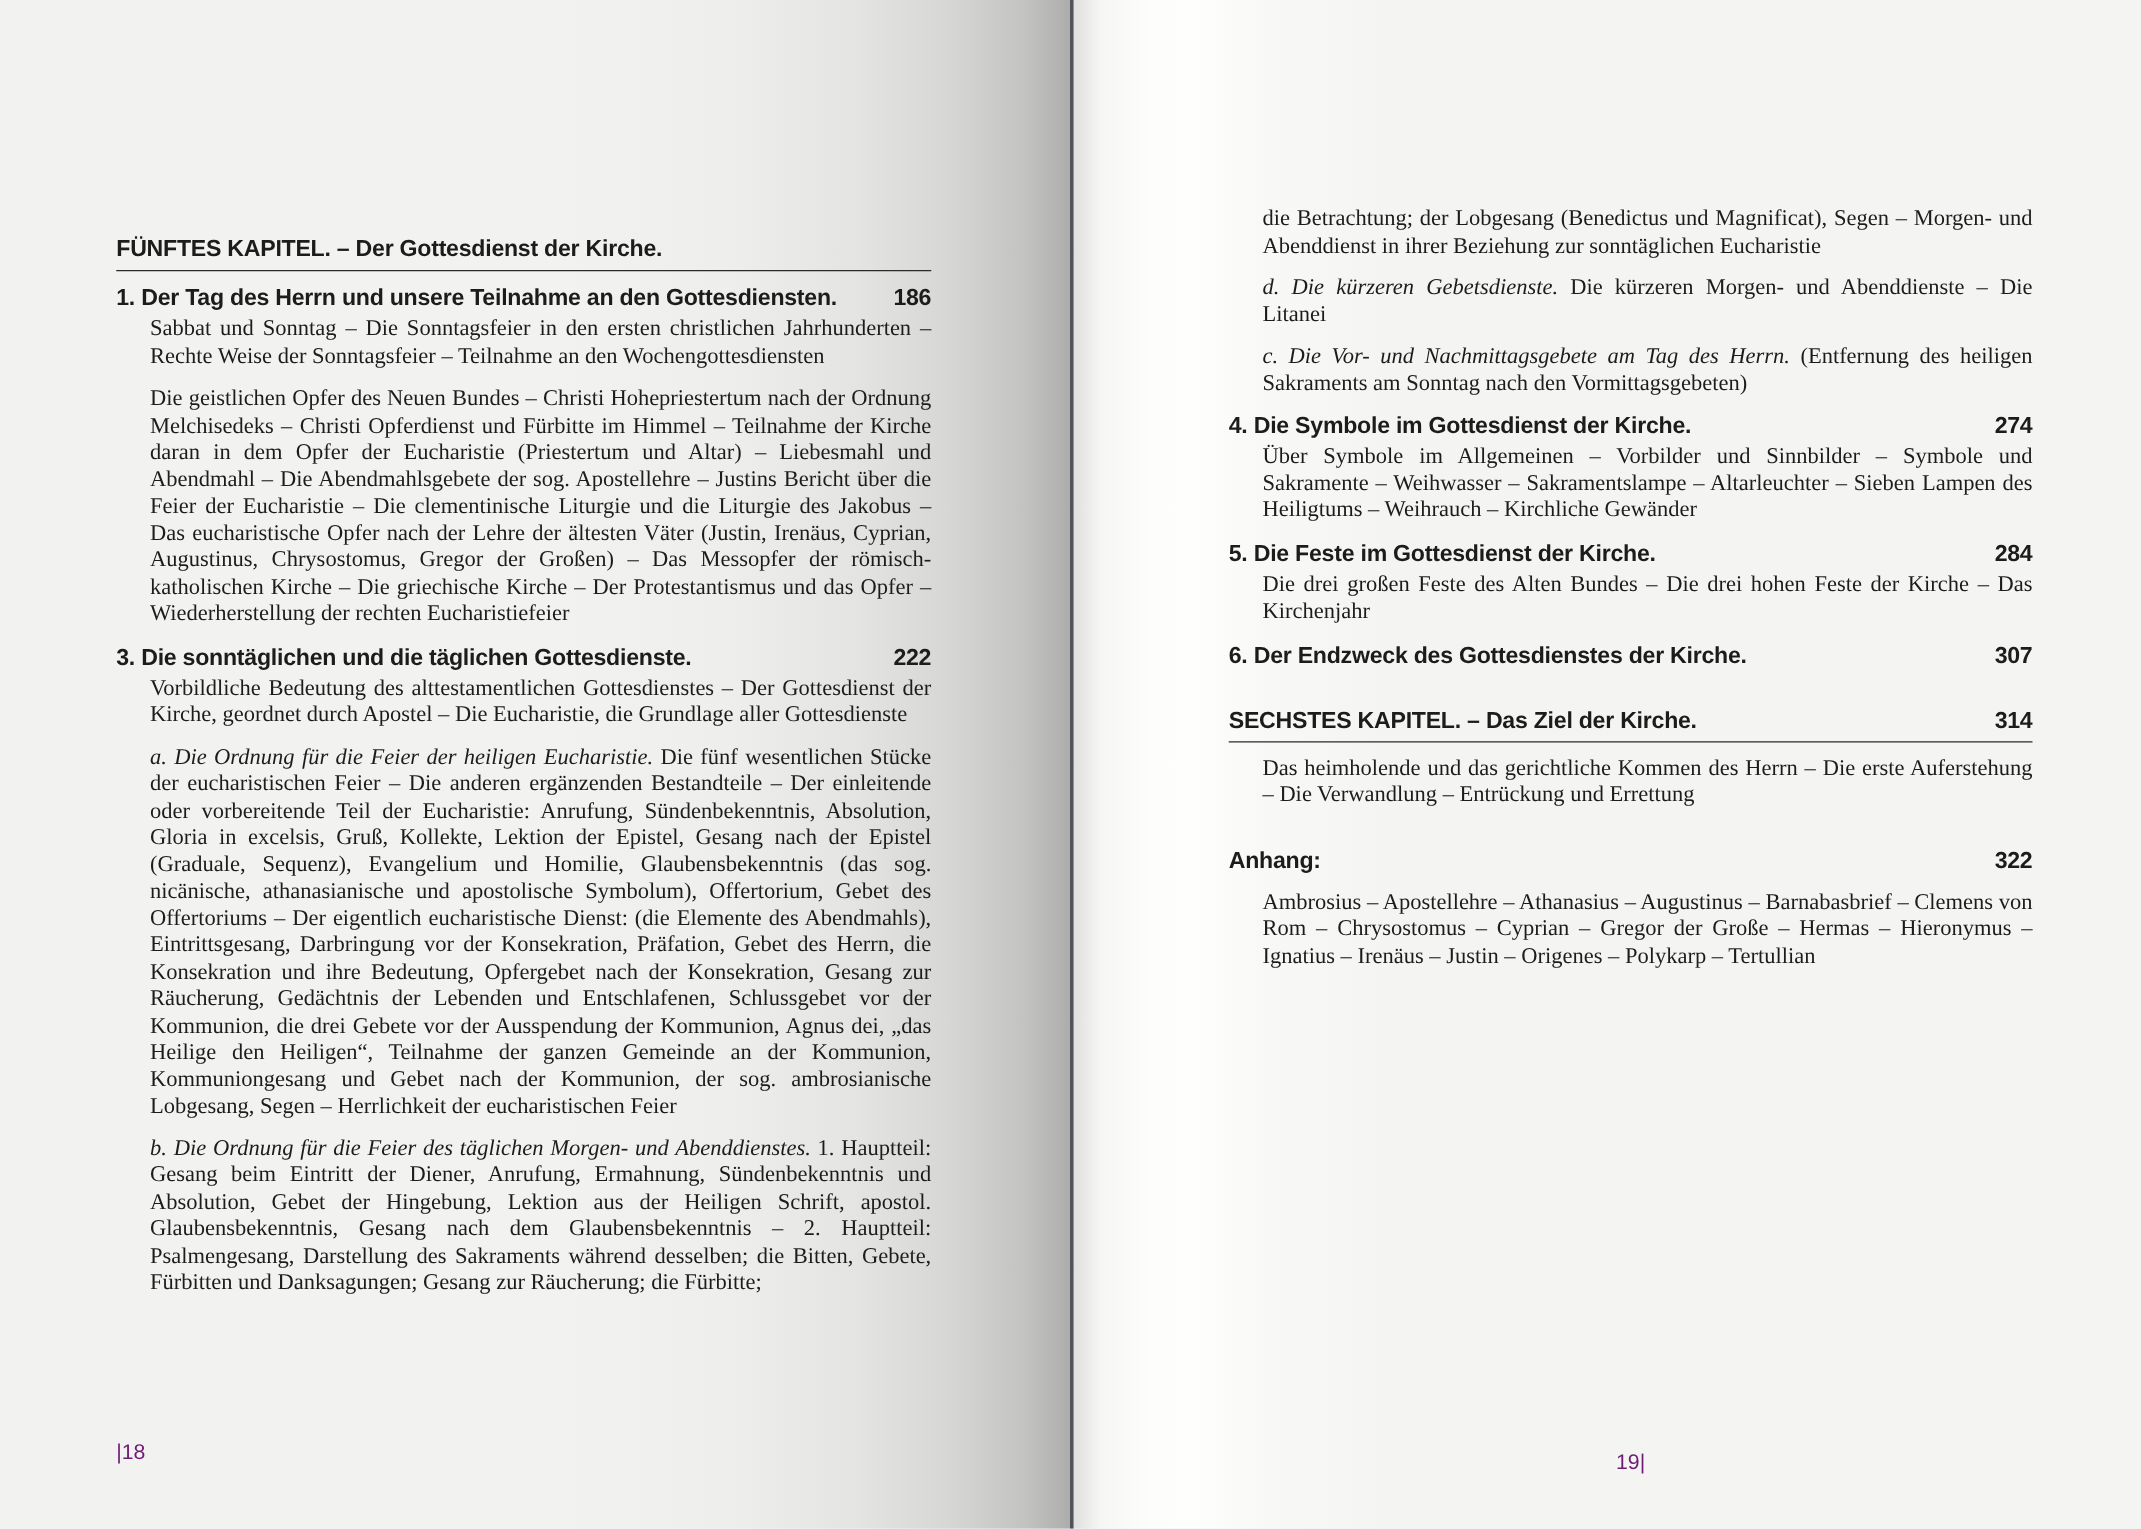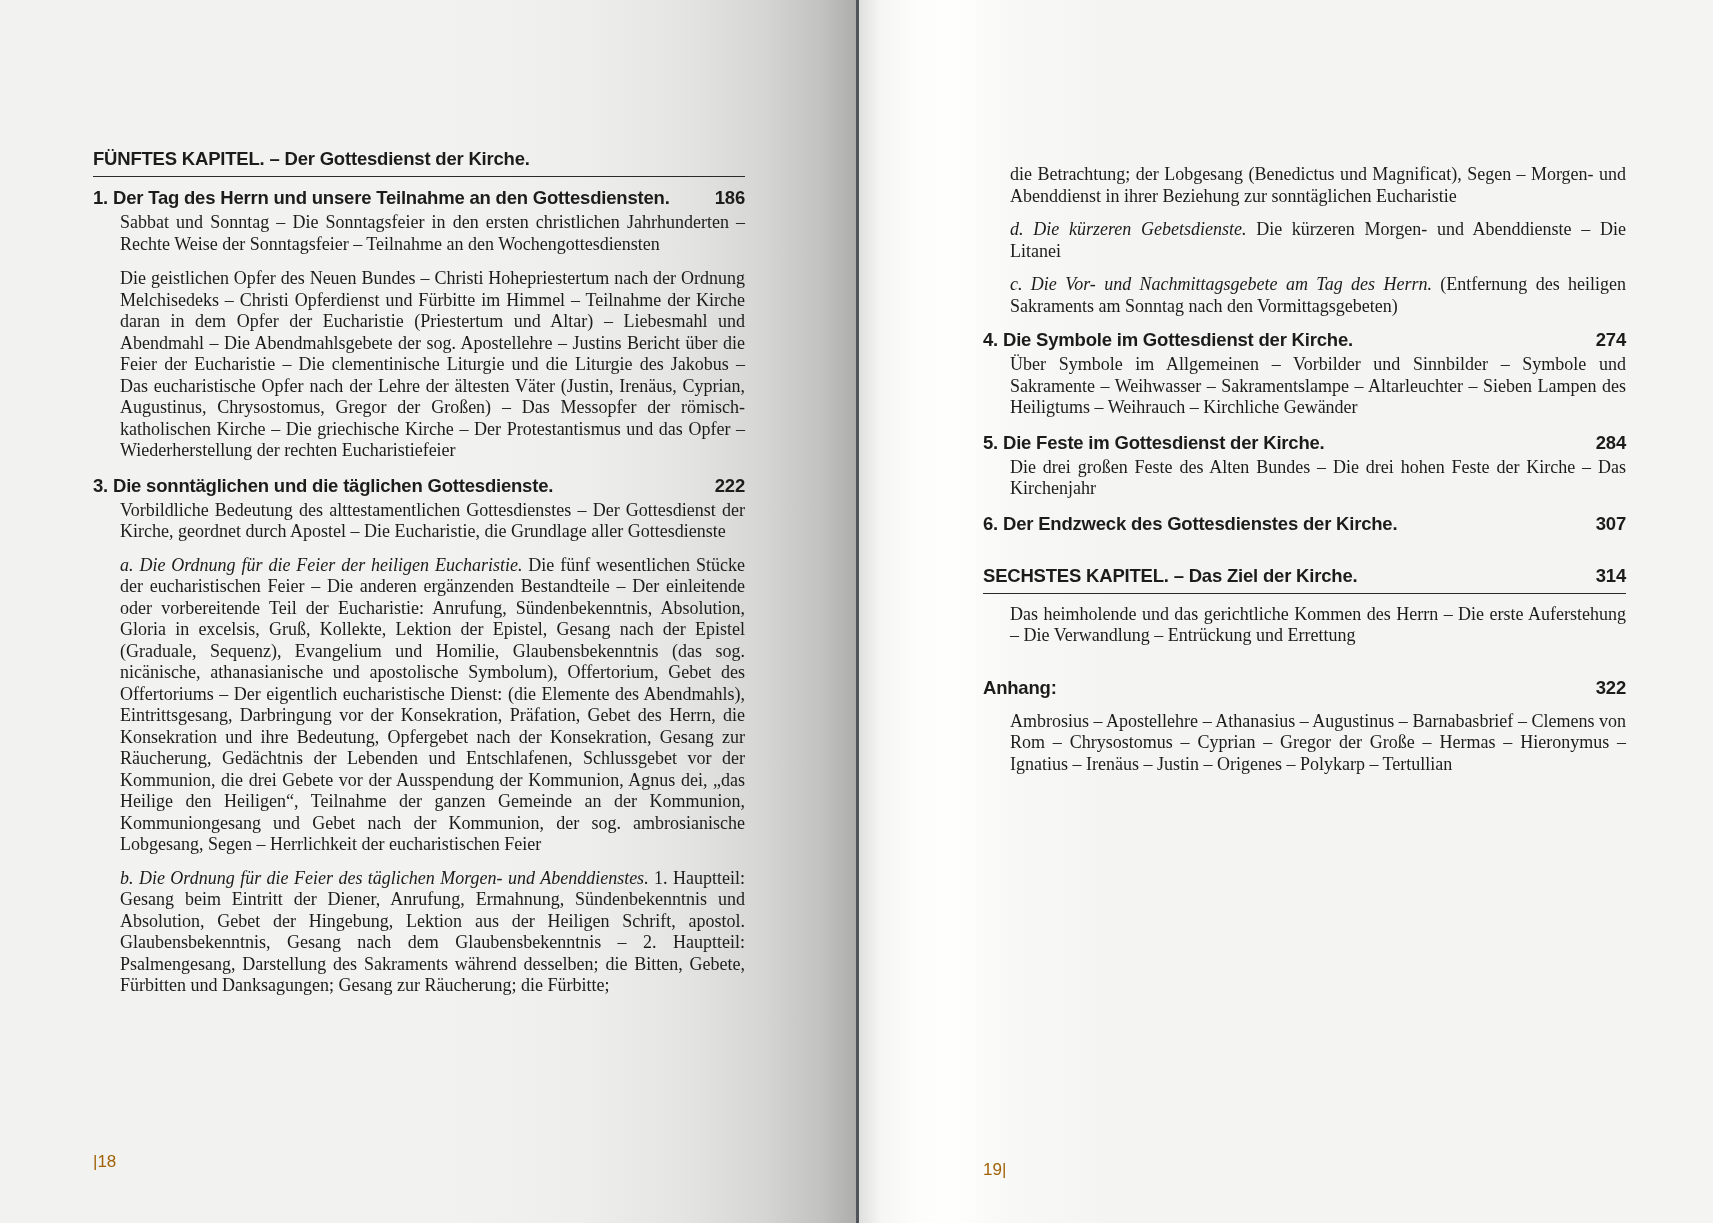--- a/index.html
+++ b/index.html
@@ -41,20 +41,21 @@
     font-size: 18.5px;
     letter-spacing: -0.2px;
     line-height: 22px;
   }
 
   .chapter-line {
     display: flex; justify-content: space-between; align-items: baseline;
     padding-bottom: 6px;
     border-bottom: 1.6px solid #2a2a2a;
     margin-bottom: 10px;
+    margin-top: 40px;
   }
 
   .entry { margin-bottom: 13px; }
   .entry-head {
     display: flex; justify-content: space-between; align-items: flex-start;
     margin-bottom: 3px;
   }
 
   p.body {
     margin: 0 0 0 27px;
@@ -65,24 +66,24 @@
   }
   p.body.sub { margin-top: 12px; }
   p.body i { font-style: italic; }
 
   .gap-lg { margin-top: 30px; }
 
   .folio {
     position: absolute;
     font-family: "Liberation Sans", sans-serif;
     font-size: 17px;
-    color: #a16207;
+    color: #701a75;
   }
   .folio-left  { left: 93px; top: 1152px; }
-  .folio-right { left: 983px; width: 643px; top: 1160px; text-align: left; }
+  .folio-right { left: 983px; width: 643px; top: 1160px; text-align: center; }
 </style>
 </head>
 <body>
 
 <div class="bg-left"></div>
 <div class="bg-spine"></div>
 <div class="bg-right"></div>
 
 <div class="col col-left">
 

